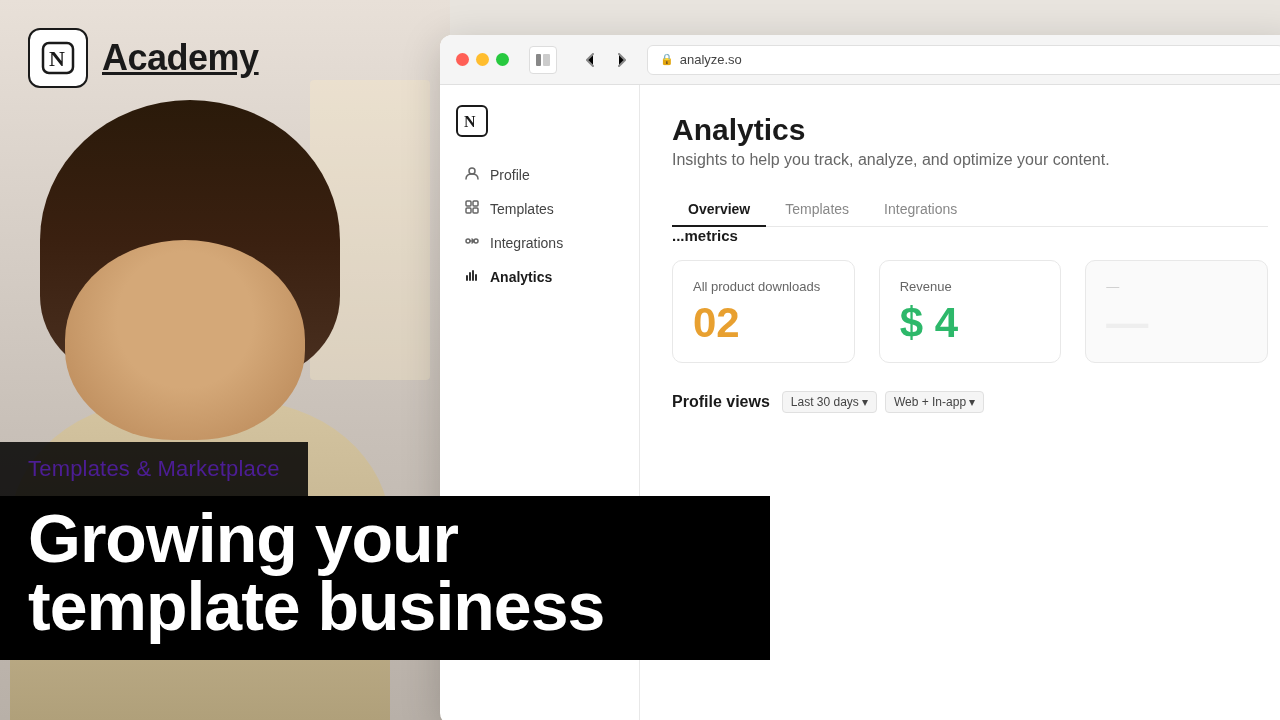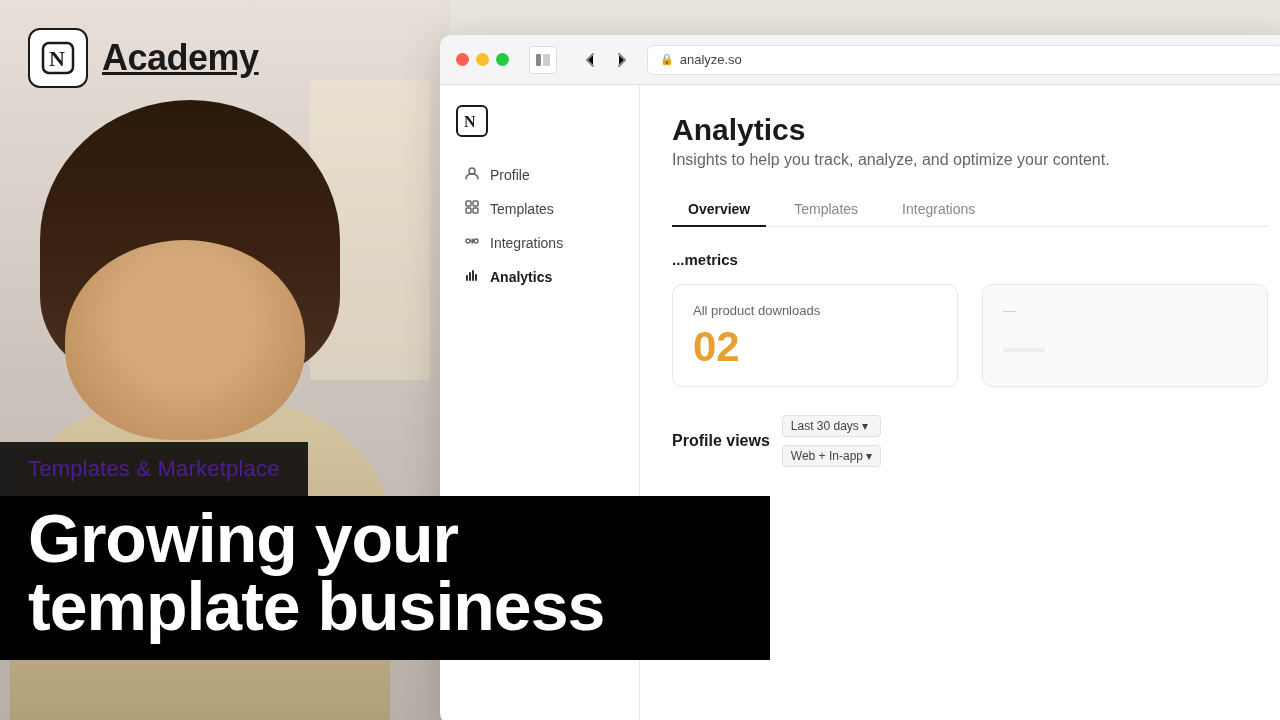--- a/index.html
+++ b/index.html
@@ -278,23 +278,22 @@
 
     .page-subtitle {
       font-size: 16px;
       color: #666;
       margin-bottom: 24px;
     }
 
     
     .tabs {
       display: flex;
-      gap: 12px;
+      gap: 3px;
       border-bottom: 1px solid #e8e8e8;
-      margin-bottom: 24px;
     }
 
     .tab {
       padding: 8px 16px;
       font-size: 14px;
       color: #888;
       cursor: pointer;
       border-bottom: 2px solid transparent;
       margin-bottom: -1px;
     }
@@ -358,21 +357,20 @@
 
     .pv-title {
       font-size: 16px;
       font-weight: 700;
       color: #1a1a1a;
     }
 
     .pv-filters {
       display: flex;
       gap: 8px;
-      flex-direction: column;
     }
 
     .pv-filter {
       font-size: 12px;
       color: #444;
       background: #f5f5f5;
       border: 1px solid #e0e0e0;
       border-radius: 4px;
       padding: 3px 8px;
       cursor: pointer;
@@ -525,20 +523,24 @@
         </div>
       </div>
 
       <div class="metrics-label">...metrics</div>
 
       <div class="stats-row">
         <div class="stat-card">
           <div class="stat-card-label">All product downloads</div>
           <div class="stat-card-value stat-value-orange">02</div>
         </div>
+        <div class="stat-card">
+          <div class="stat-card-label">Revenue</div>
+          <div class="stat-card-value stat-value-green">$ 4</div>
+        </div>
         <div class="stat-card" style="background:#fafafa;">
           <div class="stat-card-label" style="color:#ccc;">—</div>
           <div class="stat-card-value" style="color:#eee;">—</div>
         </div>
       </div>
 
       <div class="profile-views-section">
         <div class="pv-header">
           <span class="pv-title">Profile views</span>
           <div class="pv-filters">

